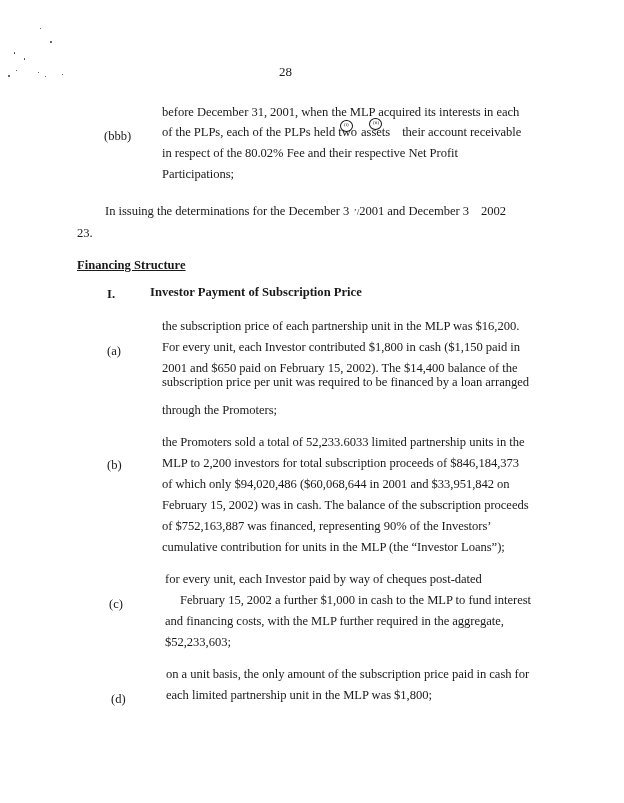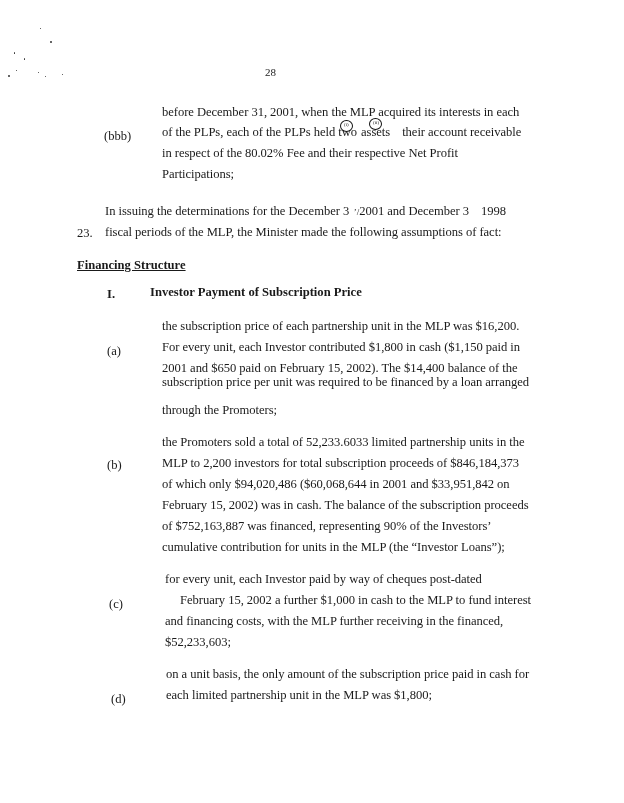--- a/index.html
+++ b/index.html
@@ -1,20 +1,20 @@
 <!DOCTYPE html>
 <html><head>
 <meta charset="utf-8">
 <style>
   html, body { margin: 0; padding: 0; background: #ffffff; }
   body { width: 624px; height: 803px; position: relative; overflow: hidden;
          font-family: "Liberation Serif", "DejaVu Serif", serif; color: #1a1a1a; }
   .page { position: absolute; inset: 0; }
   .abs { position: absolute; white-space: nowrap; font-size: 12.6px; line-height: 16px; }
-  .pnum { left: 265px; top: 64px; font-size: 11px; }
+  .pnum { left: 279px; top: 64px; font-size: 13px; }
   .lbl { font-size: 12.6px; margin-top: 20px; }
   .txt { letter-spacing: -0.05px; text-align: right; }
   .bold { font-weight: bold; }
   .ul { text-decoration: underline; text-decoration-thickness: 1px; }
   .specks span { position: absolute; width: 2px; height: 2px; background: #333; border-radius: 1px; }
   .circle { position: absolute; width: 11px; height: 10px; border: 1.6px solid #111; border-radius: 50%; background: #fff; }
   .circle i { position: absolute; left: 3px; top: 1px; font-size: 5px; font-style: normal; line-height: 6px; }
 </style>
 </head>
 <body>
@@ -45,23 +45,22 @@
     </div>
   <div class="circle" style="left:369px;top:118px">
       <i>(ii)</i>
     </div>
   <div class="abs txt" style="left:162px;top:145px">in respect of the 80.02% Fee and their respective Net Profit</div>
   <div class="abs txt" style="left:162px;top:166px">Participations;</div>
 
   <div class="abs lbl" style="left:77px;top:205px">23.</div>
   <div class="abs txt" style="left:105px;top:203px">
     <span>In issuing the determinations for the December 3</span><span style="display:inline-block;width:10px;font-size:9px">’/</span><span>2001</span>
-    <span>and December 3</span><span style="display:inline-block;width:12px"></span><span>1998</span>
+    <span>and December 3</span><span style="display:inline-block;width:12px"></span><span>2002</span>
   </div>
-  <div class="abs txt" style="left:105px;top:224px">fiscal periods of the MLP, the Minister made the following assumptions of fact:</div>
 
   <div class="abs bold ul" style="left:77px;top:257px">Financing Structure</div>
 
   <div class="abs bold" style="left:107px;top:286px">I.</div>
   <div class="abs bold" style="left:150px;top:284px">Investor Payment of Subscription Price</div>
 
   <div class="abs lbl" style="left:107px;top:323px">(a)</div>
   <div class="abs txt" style="left:162px;top:318px">the subscription price of each partnership unit in the MLP was $16,200.</div>
   <div class="abs txt" style="left:162px;top:339px">For every unit, each Investor contributed $1,800 in cash ($1,150 paid in</div>
   <div class="abs txt" style="left:162px;top:360px">2001 and $650 paid on February 15, 2002).  The $14,400 balance of the</div>
@@ -72,20 +71,20 @@
   <div class="abs txt" style="left:162px;top:434px">the Promoters sold a total of 52,233.6033 limited partnership units in the</div>
   <div class="abs txt" style="left:162px;top:455px">MLP to 2,200 investors for total subscription proceeds of $846,184,373</div>
   <div class="abs txt" style="left:162px;top:476px">of which only $94,020,486 ($60,068,644 in 2001 and $33,951,842 on</div>
   <div class="abs txt" style="left:162px;top:497px">February 15, 2002) was in cash. The balance of  the subscription proceeds</div>
   <div class="abs txt" style="left:162px;top:518px">of $752,163,887 was financed, representing 90% of the Investors’</div>
   <div class="abs txt" style="left:162px;top:539px">cumulative contribution for units in the MLP (the “Investor Loans”);</div>
 
   <div class="abs lbl" style="left:109px;top:576px">(c)</div>
   <div class="abs txt" style="left:165px;top:571px">for every unit, each Investor paid by way of cheques post-dated</div>
   <div class="abs txt" style="left:180px;top:592px">February 15, 2002 a further $1,000 in cash to the MLP to fund interest</div>
-  <div class="abs txt" style="left:165px;top:613px">and financing costs, with the MLP further receiving in the financed,</div>
+  <div class="abs txt" style="left:165px;top:613px">and financing costs, with the MLP further required in the aggregate,</div>
   <div class="abs txt" style="left:165px;top:634px">$52,233,603;</div>
 
   <div class="abs lbl" style="left:111px;top:671px">(d)</div>
   <div class="abs txt" style="left:166px;top:666px">on a unit basis, the only amount of the subscription price paid in cash for</div>
   <div class="abs txt" style="left:166px;top:687px">each limited partnership unit in the MLP was $1,800;</div>
 
 </div>
 
 </body></html>

